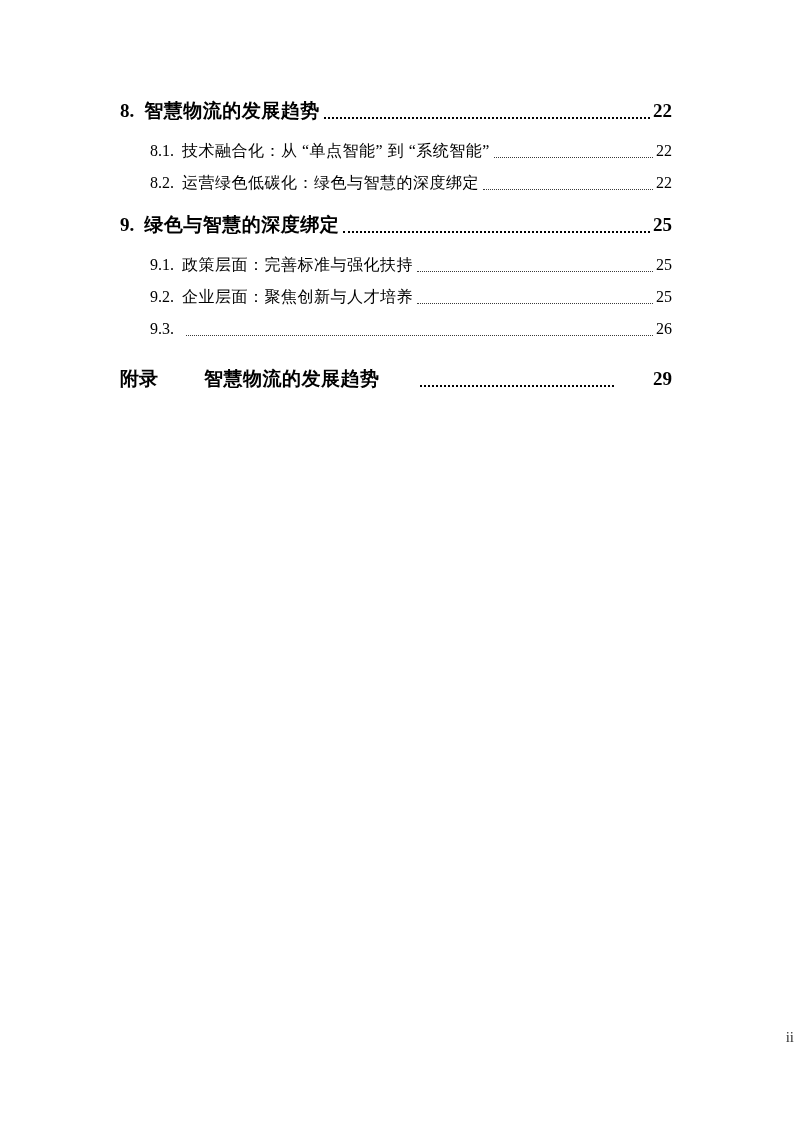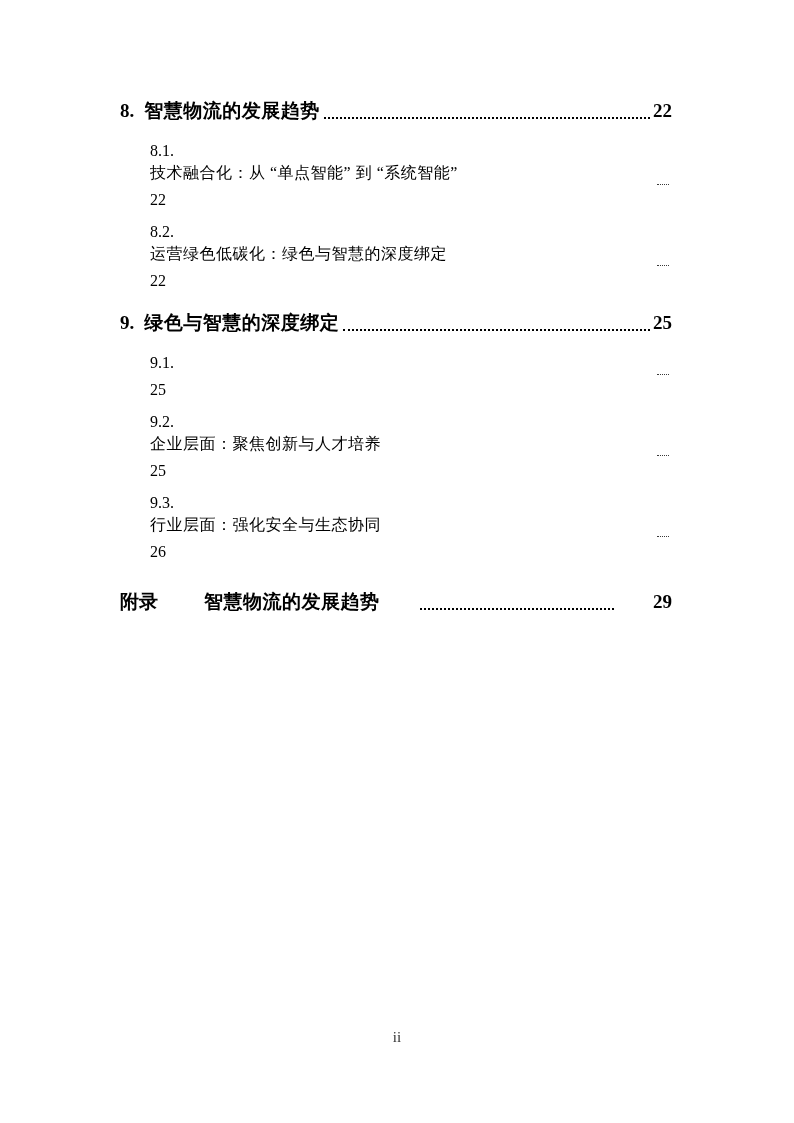--- a/index.html
+++ b/index.html
@@ -36,21 +36,20 @@
   }
   .toc-row.level-1:first-child {
     margin-top: 0;
   }
   .toc-row.level-2 {
     font-size: 16px;
     line-height: 22px;
     font-weight: normal;
     margin-left: 30px;
     margin-bottom: 10px;
-    flex-direction: column;
   }
   .toc-row.appendix {
     margin-top: 26px;
     gap: 36px;
   }
   .toc-num {
     margin-right: 10px;
   }
   .toc-row.level-2 .toc-num {
     margin-right: 8px;
@@ -71,21 +70,21 @@
     margin-bottom: 4px;
   }
   .toc-page {
     flex: 0 0 auto;
   }
   .footer {
     position: absolute;
     top: 1029px;
     left: 0;
     width: 100%;
-    text-align: center;
+    text-align: right;
     font-size: 15px;
     color: #333333;
   }
 </style>
 </head>
 <body>
 
 <div class="page">
 
   <div class="toc">
@@ -114,34 +113,34 @@
 
     <div class="toc-row level-1">
       <span class="toc-num">9.</span>
       <span class="toc-title">绿色与智慧的深度绑定</span>
       <span class="leader"></span>
       <span class="toc-page">25</span>
     </div>
 
     <div class="toc-row level-2">
       <span class="toc-num">9.1.</span>
+      <span class="toc-title">政策层面：完善标准与强化扶持</span>
       <span class="leader"></span>
       <span class="toc-page">25</span>
     </div>
 
     <div class="toc-row level-2">
       <span class="toc-num">9.2.</span>
       <span class="toc-title">企业层面：聚焦创新与人才培养</span>
       <span class="leader"></span>
       <span class="toc-page">25</span>
     </div>
 
     <div class="toc-row level-2">
       <span class="toc-num">9.3.</span>
-      <span class="toc-title">行业层面：强化安全与生态协同</span>
       <span class="leader"></span>
       <span class="toc-page">26</span>
     </div>
 
 
     <div class="toc-row level-1 appendix">
       <span class="toc-num">附录</span>
       <span class="toc-title">智慧物流的发展趋势</span>
       <span class="leader"></span>
       <span class="toc-page">29</span>

